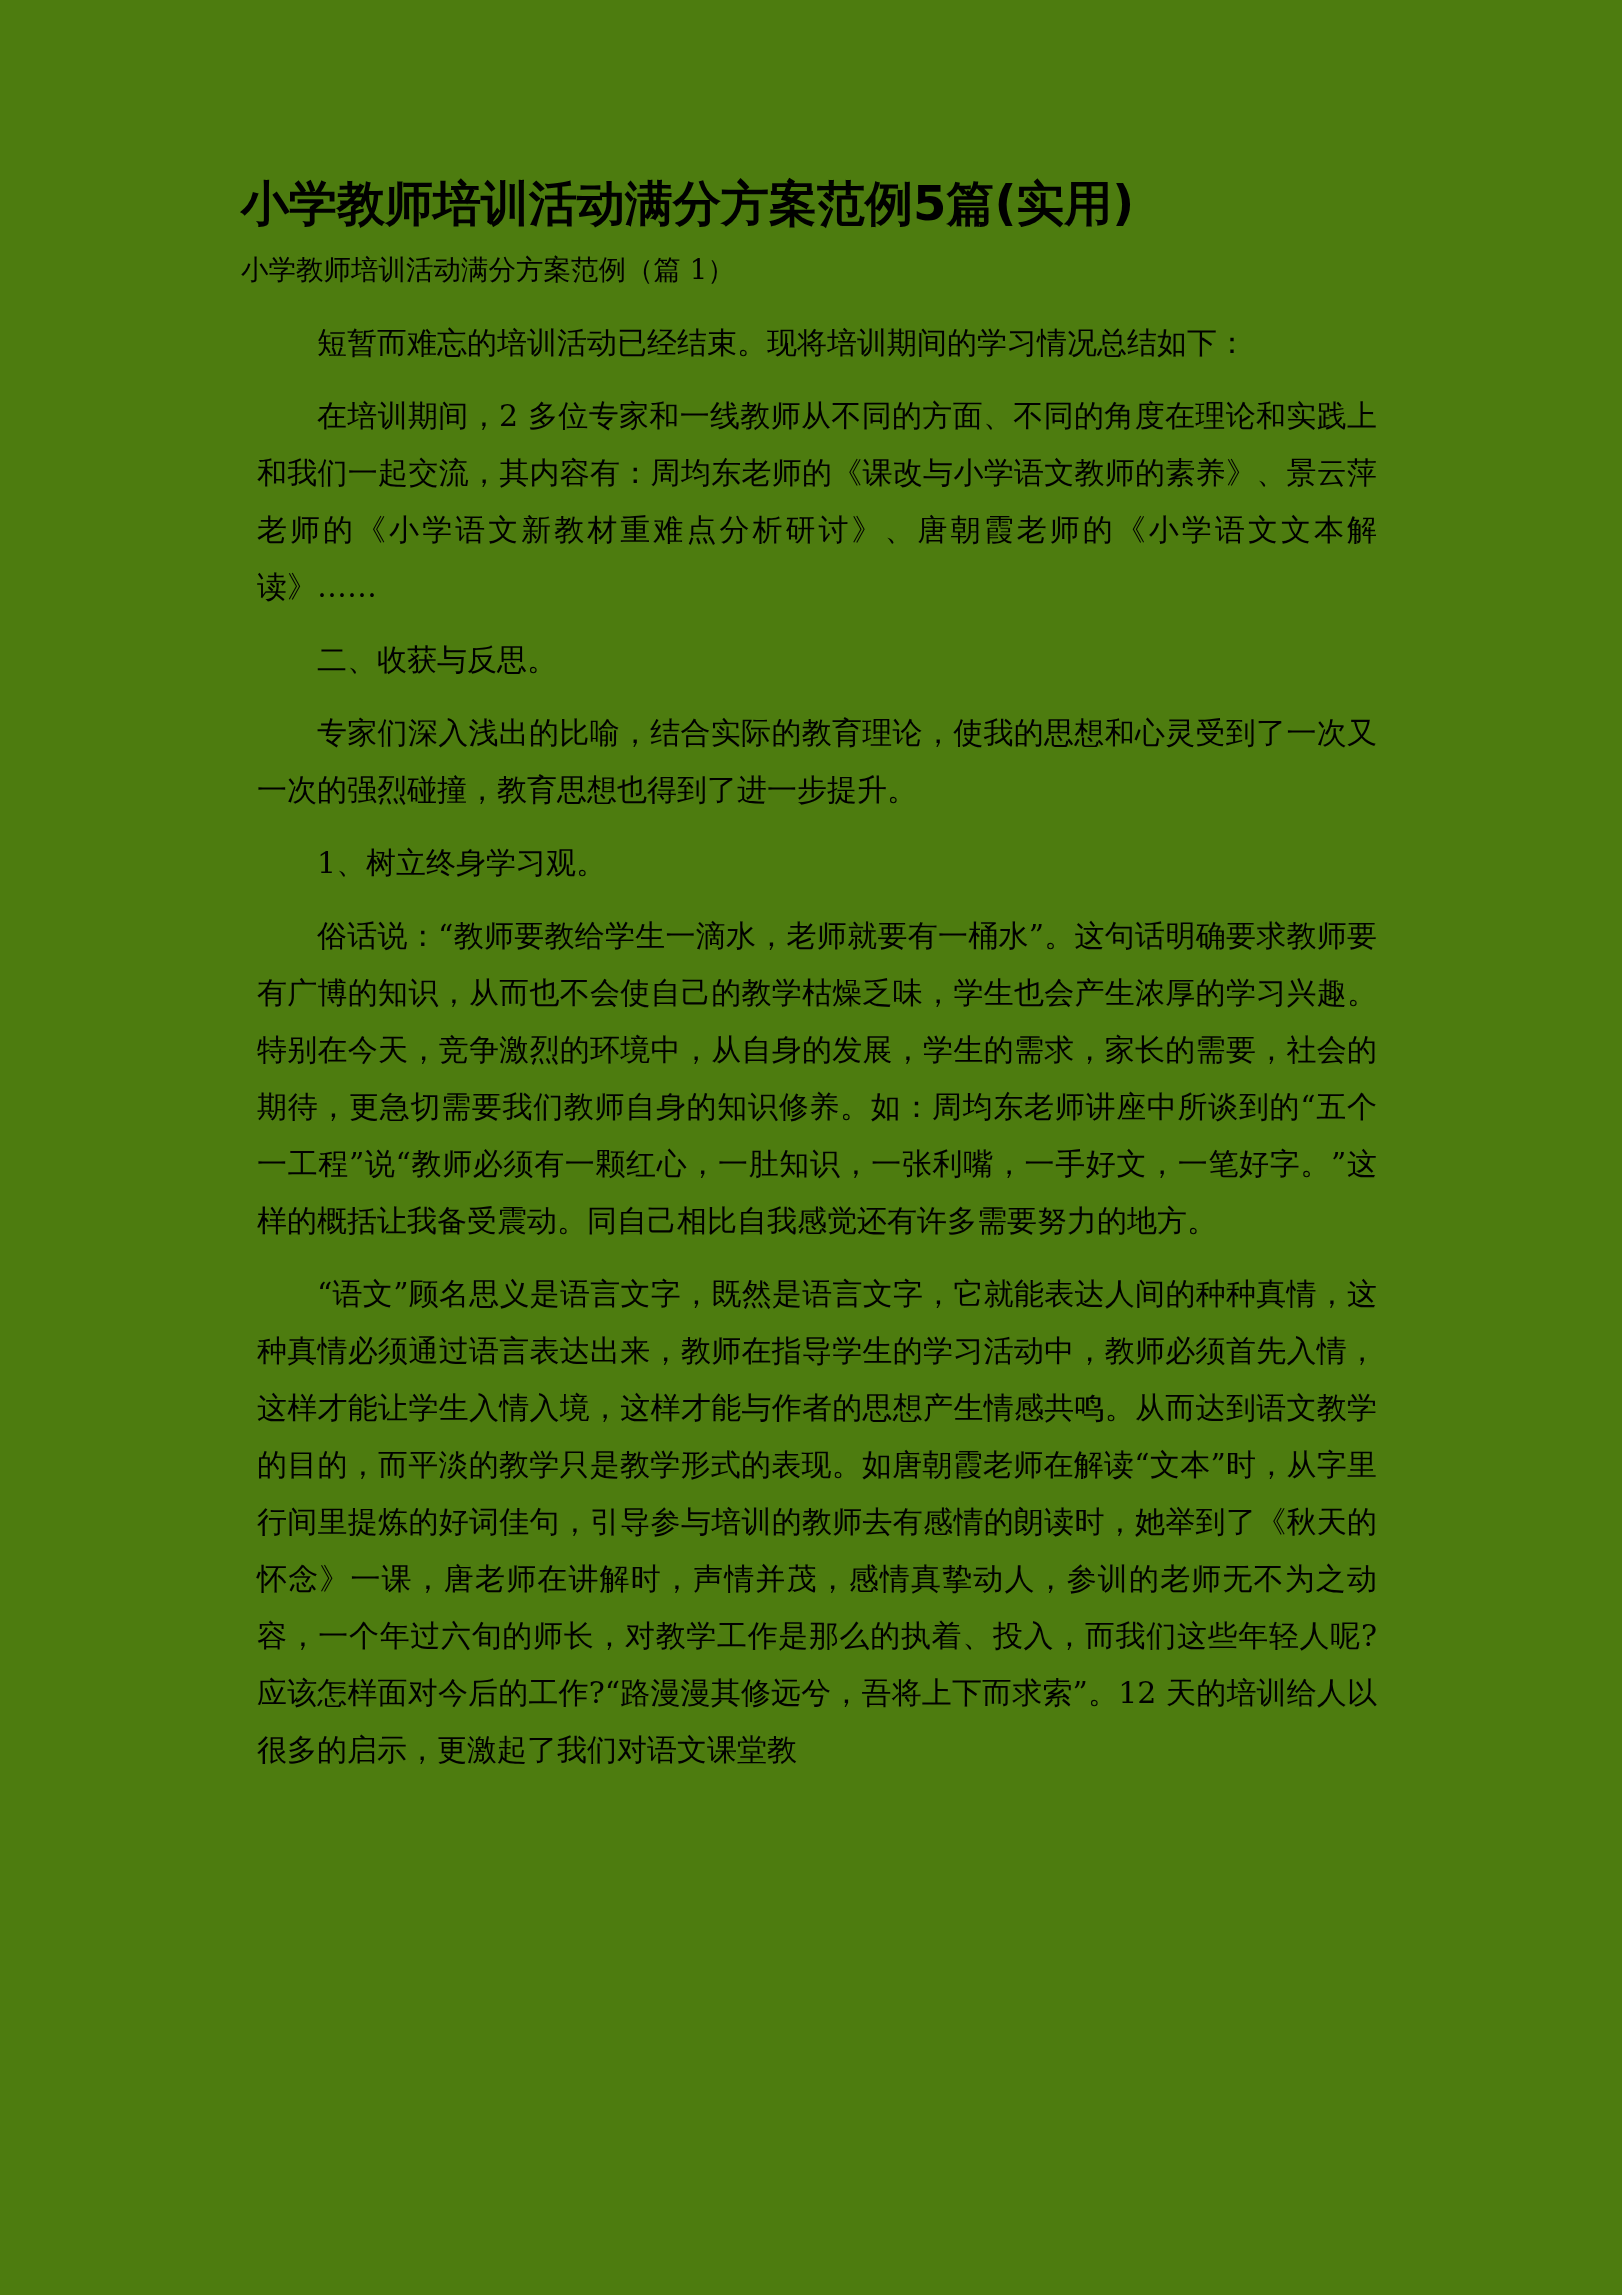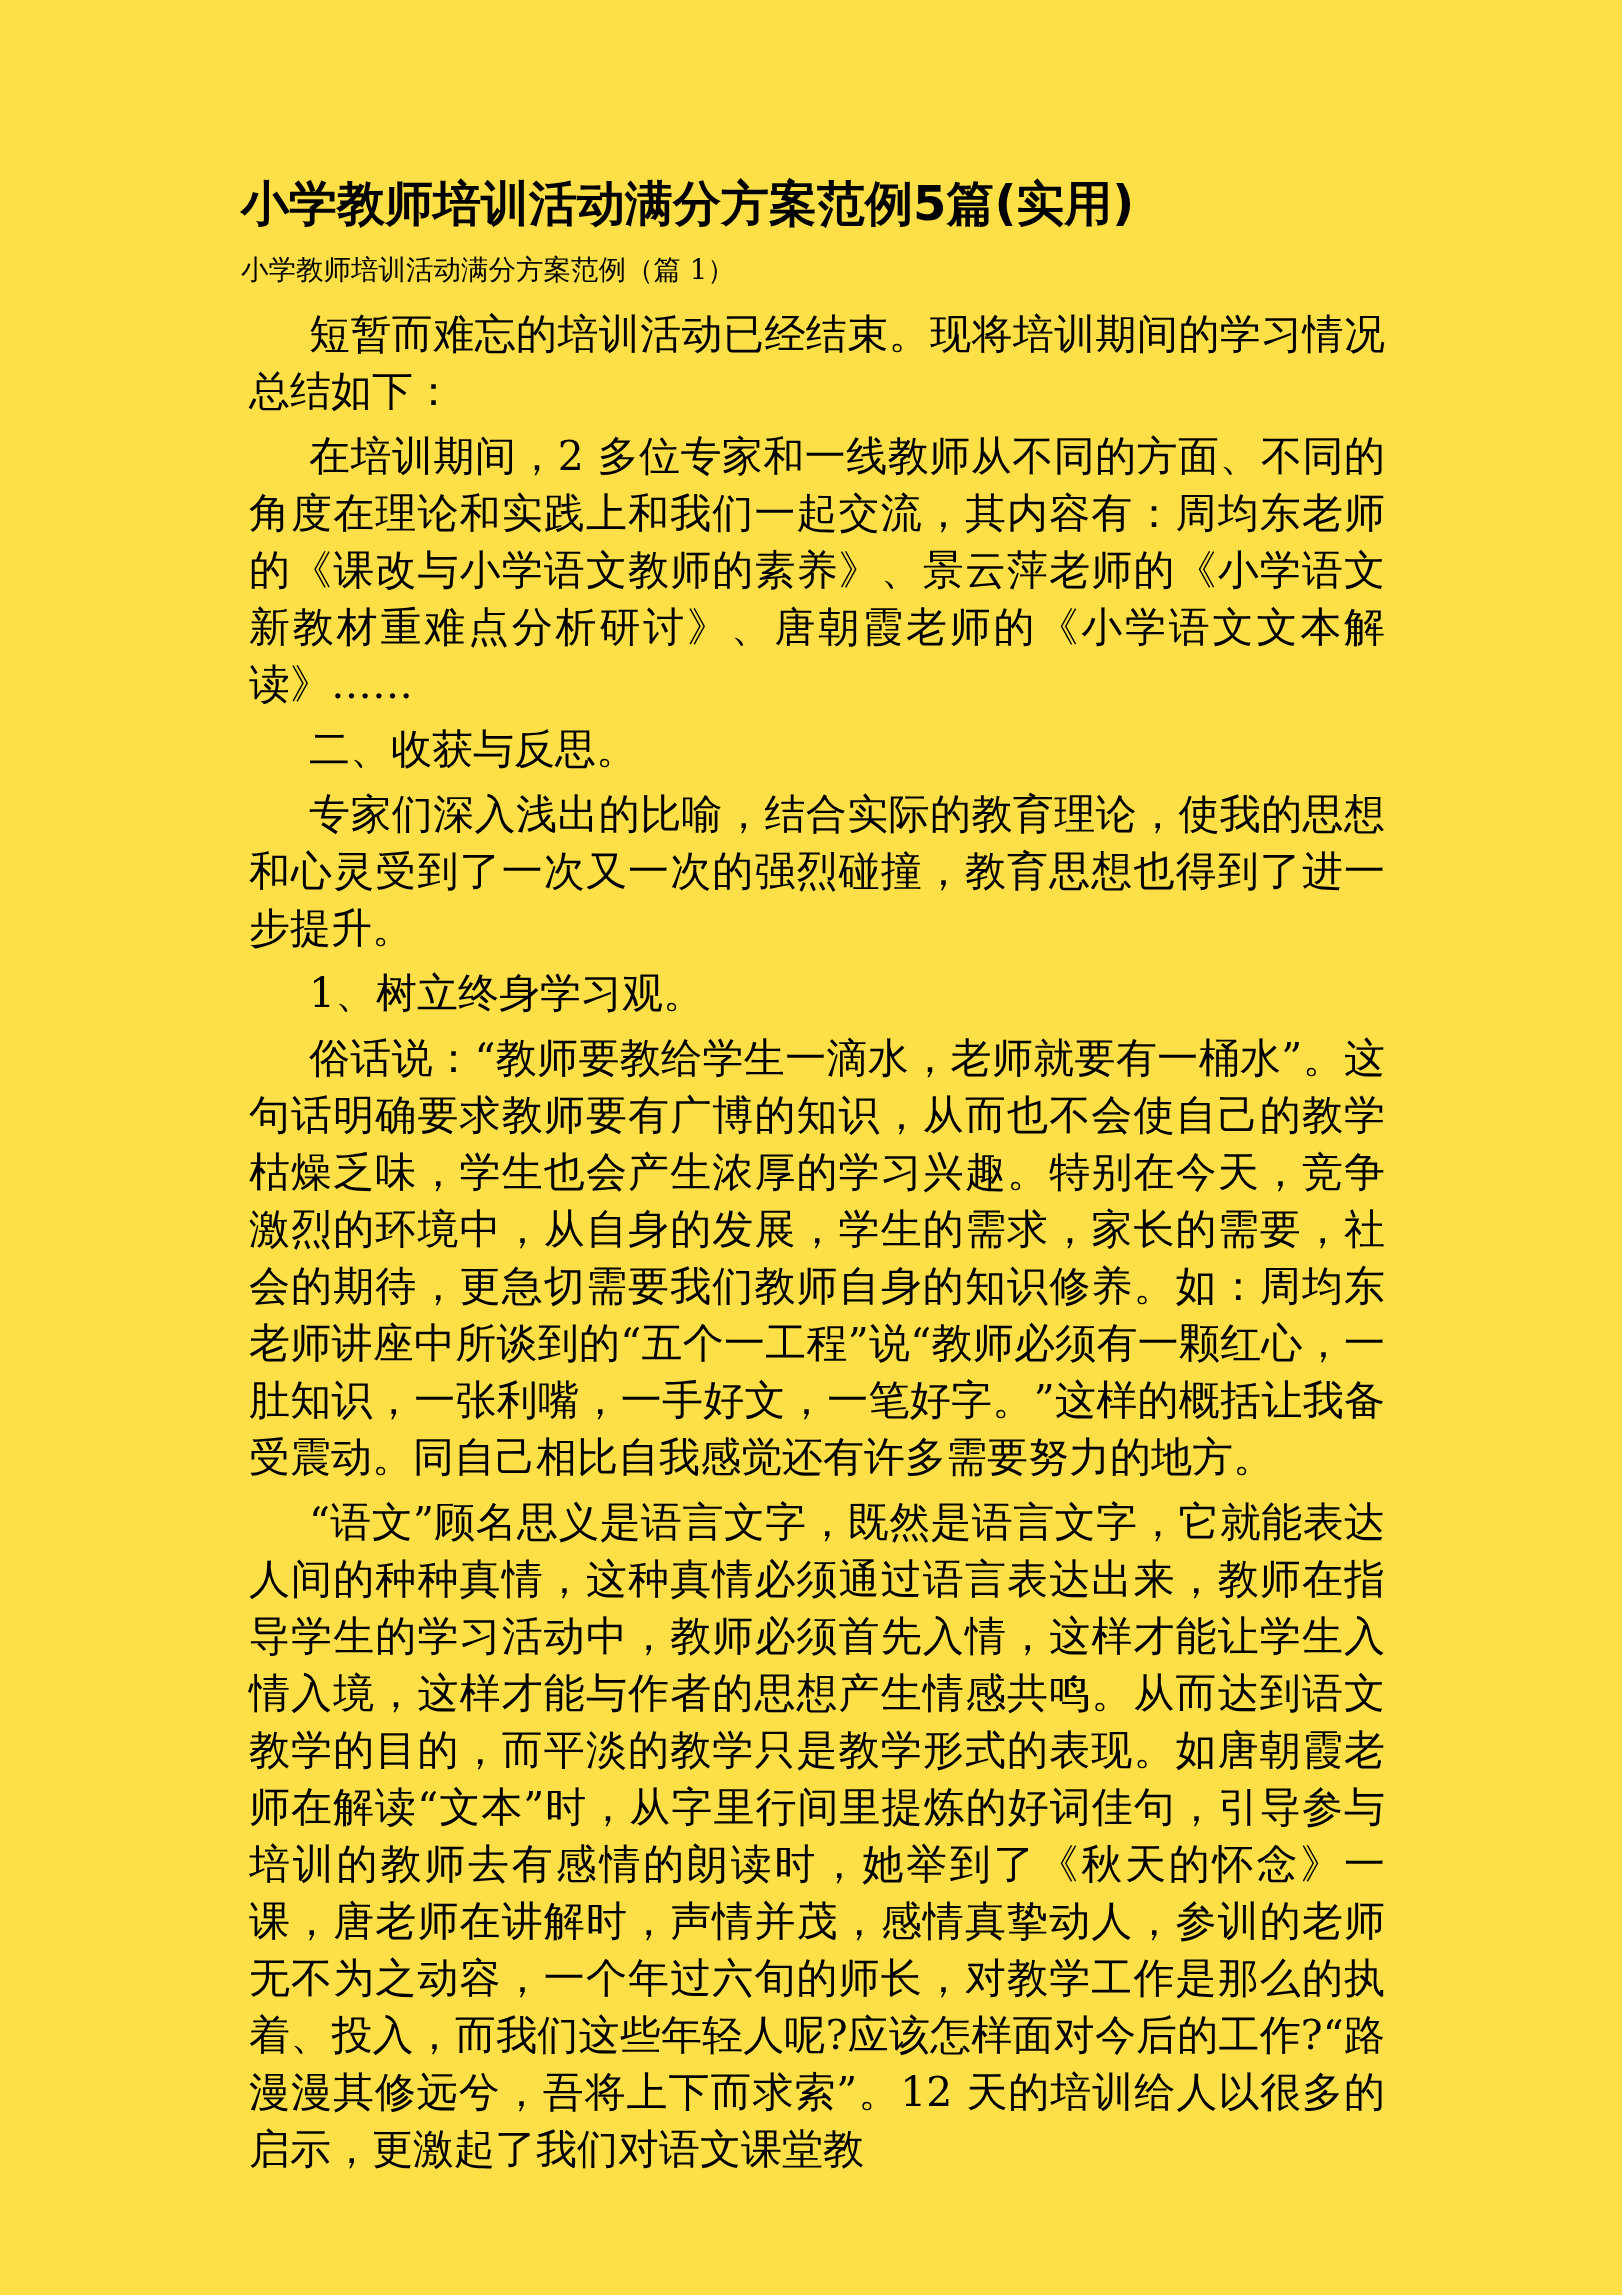--- a/index.html
+++ b/index.html
@@ -4,21 +4,21 @@
 <style>
   html, body {
     margin: 0;
     padding: 0;
     background: #ffffff;
   }
   .page {
     position: relative;
     width: 1623px;
     height: 2295px;
-    background: #fde047;
+    background: #4d7c0f;
     overflow: hidden;
     box-sizing: border-box;
     font-family: "DejaVu Serif", "Liberation Serif", serif;
     color: #000000;
   }
   .content {
     position: absolute;
     left: 241px;
     top: 175px;
     width: 1152px;
@@ -37,23 +37,23 @@
   }
   .subtitle {
     font-size: 27.5px;
     line-height: 57px;
     margin: 0;
     text-indent: 0;
     text-align: justify;
     text-justify: inter-ideograph;
   }
   .para {
-    font-size: 41px;
+    font-size: 30px;
     line-height: 57px;
-    margin: 8px;
+    margin: 16px;
     text-indent: 60px;
     text-align: justify;
     text-justify: inter-ideograph;
     word-break: break-all;
   }
 </style>
 </head>
 <body>
 
 <div class="page">

